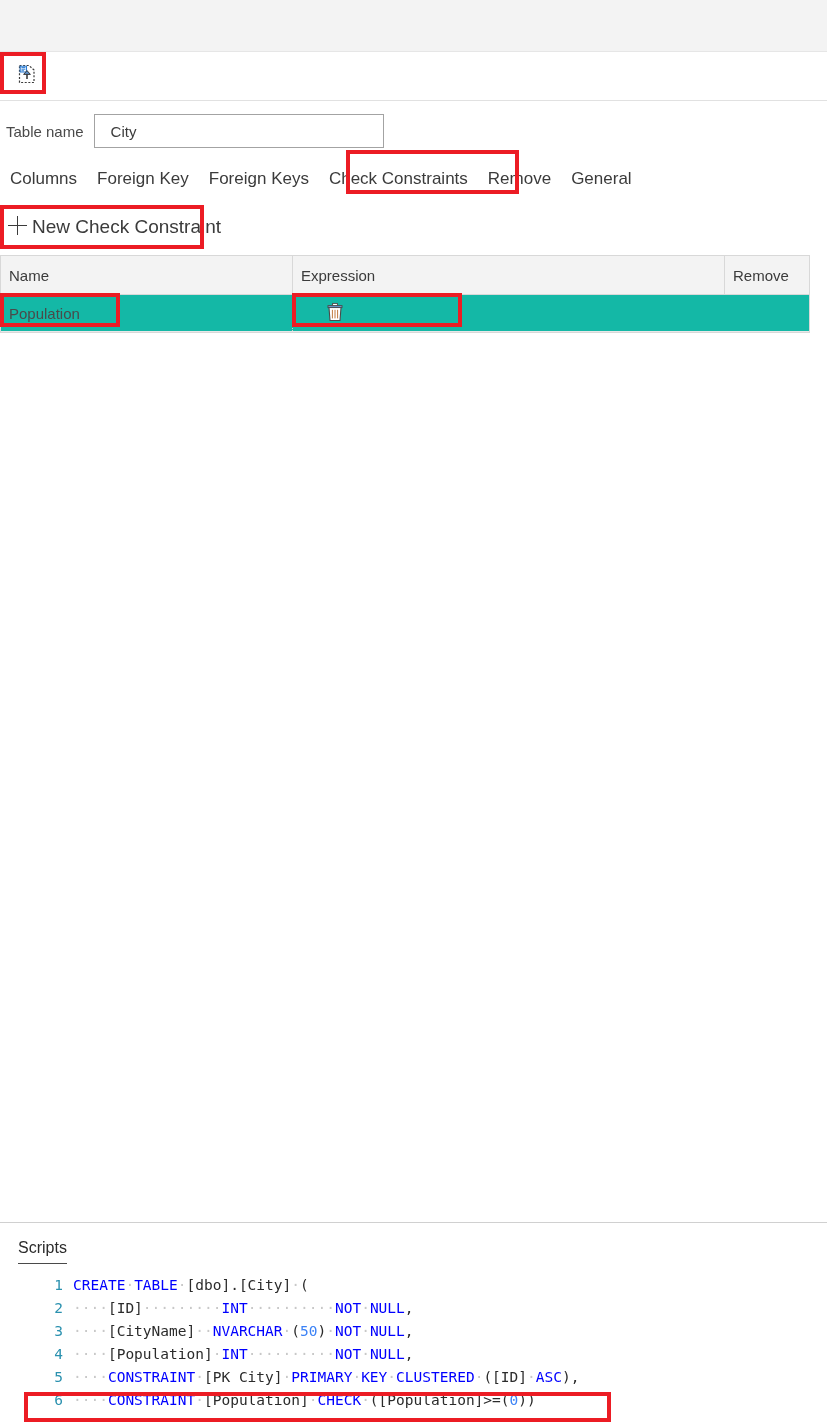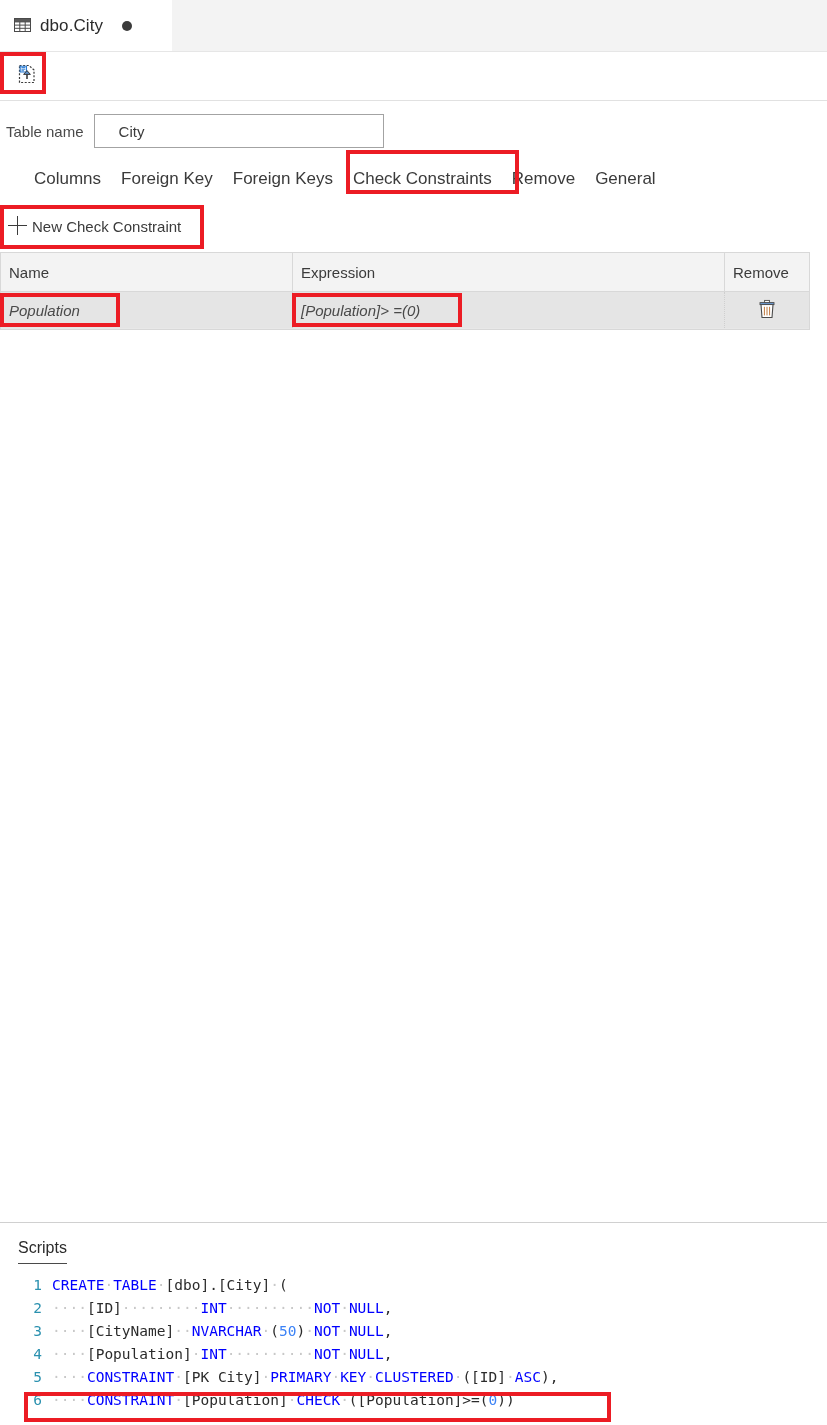--- a/index.html
+++ b/index.html
@@ -81,53 +81,53 @@
     color: #4a4a4a;
   }
   .tablename-input {
     width: 290px;
     height: 34px;
     border: 1px solid #a3a3a3;
     background: #fff;
     font-family: "Liberation Sans", sans-serif;
     font-size: 15px;
     color: #3b3b3b;
-    padding: 0 24px;
+    padding: 0 16px;
     box-sizing: border-box;
     outline: none;
   }
 
   
   .inner-tabs {
     display: flex;
     align-items: center;
     margin-top: 14px;
-    padding-left: 24px;
+    padding-left: 0;
     height: 34px;
   }
   .inner-tab {
     font-size: 17px;
     color: #3b3b3b;
     padding: 0 10px;
     white-space: nowrap;
     line-height: 34px;
   }
   .inner-tab.sel { font-weight: normal; }
 
   
   .new-cmd-wrap {
     margin-top: 16px;
     padding-left: 6px;
     display: flex;
   }
   .new-cmd {
     display: inline-flex;
-    align-items: flex-end;
+    align-items: flex-start;
     gap: 5px;
-    font-size: 15px;
+    font-size: 19px;
     color: #3b3b3b;
     padding: 4px 6px 4px 2px;
   }
   .plus-icon {
     position: relative;
     width: 19px; height: 19px;
     flex: 0 0 auto;
   }
   .plus-icon::before, .plus-icon::after {
     content: "";
@@ -162,23 +162,22 @@
     padding-left: 8px;
     box-sizing: border-box;
   }
   .col-name { width: 292px; border-right: 1px solid #d8d8d8; }
   .col-expr { width: 432px; border-right: 1px solid #d8d8d8; }
   .col-remove { width: 84px; }
 
   .grid-row {
     display: flex;
     height: 36px;
-    background: #e5e5e5;
+    background: #14b8a6;
     border-bottom: 1px solid #e8e8e8;
-    font-style: italic;
   }
   .gr-cell {
     font-size: 15px;
     color: #4a4a4a;
     display: flex;
     align-items: center;
     padding-left: 8px;
     box-sizing: border-box;
   }
   .gr-cell.col-name { border-right: 1px dotted #cfcfcf; }
@@ -205,21 +204,21 @@
   }
   .scripts-title {
     font-size: 16px;
     color: #2b2b2b;
     display: inline-block;
     padding-bottom: 6px;
     border-bottom: 1.6px solid #4a4a4a;
   }
   .code {
     margin-top: 10px;
-    padding-left: 18px;
+    padding-left: 39px;
     font-family: "DejaVu Sans Mono", monospace;
     font-size: 14.5px;
     line-height: 23px;
     white-space: pre;
   }
   .ln {
     display: inline-block;
     width: 24px;
     text-align: right;
     color: #2b91af;
@@ -237,34 +236,20 @@
     position: absolute;
     border: 4px solid #ec1c24;
     box-sizing: border-box;
     pointer-events: none;
   }
 </style>
 </head>
 <body>
 
 <div class="tabstrip">
-  <div class="tab-active">
-    <span class="tab-grid-icon">
-      <svg width="17" height="17" viewBox="0 0 17 17">
-        <rect x="0.5" y="1.5" width="16" height="13" fill="#ffffff" stroke="#4a4a4a" stroke-width="1"></rect>
-        <rect x="0.5" y="1.5" width="16" height="3.4" fill="#5a5a5a" stroke="#4a4a4a" stroke-width="1"></rect>
-        <line x1="5.8" y1="4.9" x2="5.8" y2="14.5" stroke="#4a4a4a" stroke-width="1"></line>
-        <line x1="11.2" y1="4.9" x2="11.2" y2="14.5" stroke="#4a4a4a" stroke-width="1"></line>
-        <line x1="0.5" y1="8.1" x2="16.5" y2="8.1" stroke="#4a4a4a" stroke-width="1"></line>
-        <line x1="0.5" y1="11.3" x2="16.5" y2="11.3" stroke="#4a4a4a" stroke-width="1"></line>
-      </svg>
-    </span>
-    <span class="tab-label">dbo.City</span>
-    <span class="tab-dirty-dot"></span>
-  </div>
   <div class="tabstrip-rest"></div>
 </div>
 
 <div class="toolbar">
   <div class="tool-btn">
     <span>
       <svg width="22" height="22" viewBox="0 0 22 22">
         <path d="M3.5 2.5 H13 L18 7 V19.5 H3.5 Z" fill="#ffffff" stroke="#3b3b3b" stroke-width="1.2" stroke-dasharray="2 1.6"></path>
         <path d="M4.2 3.2 H10.5 V9 H4.2 Z" fill="none" stroke="#2b7cd3" stroke-width="1.1"></path>
         <line x1="5.4" y1="4.6" x2="9.4" y2="4.6" stroke="#2b7cd3" stroke-width="1"></line>
@@ -299,21 +284,20 @@
 </div>
 
 <div class="grid">
   <div class="grid-header">
     <div class="gh-cell col-name">Name</div>
     <div class="gh-cell col-expr">Expression</div>
     <div class="gh-cell col-remove">Remove</div>
   </div>
   <div class="grid-row">
     <div class="gr-cell col-name">Population</div>
-    <div class="gr-cell col-expr">[Population]&gt; =(0)</div>
     <div class="gr-cell col-remove">
       <span>
         <svg width="18" height="20" viewBox="0 0 18 20">
           <path d="M3 5.5 H15 L14 18.5 H4 Z" fill="#ffffff" stroke="#4a4a4a" stroke-width="1.1"></path>
           <rect x="2" y="3.6" width="14" height="2" fill="#6d9bd1" stroke="#4a4a4a" stroke-width="0.9"></rect>
           <rect x="6.6" y="1.4" width="4.8" height="2.2" fill="#ffffff" stroke="#4a4a4a" stroke-width="0.9"></rect>
           <line x1="6.4" y1="7.8" x2="6.4" y2="16.4" stroke="#c07a3e" stroke-width="1"></line>
           <line x1="9" y1="7.8" x2="9" y2="16.4" stroke="#c07a3e" stroke-width="1"></line>
           <line x1="11.6" y1="7.8" x2="11.6" y2="16.4" stroke="#c07a3e" stroke-width="1"></line>
         </svg>

